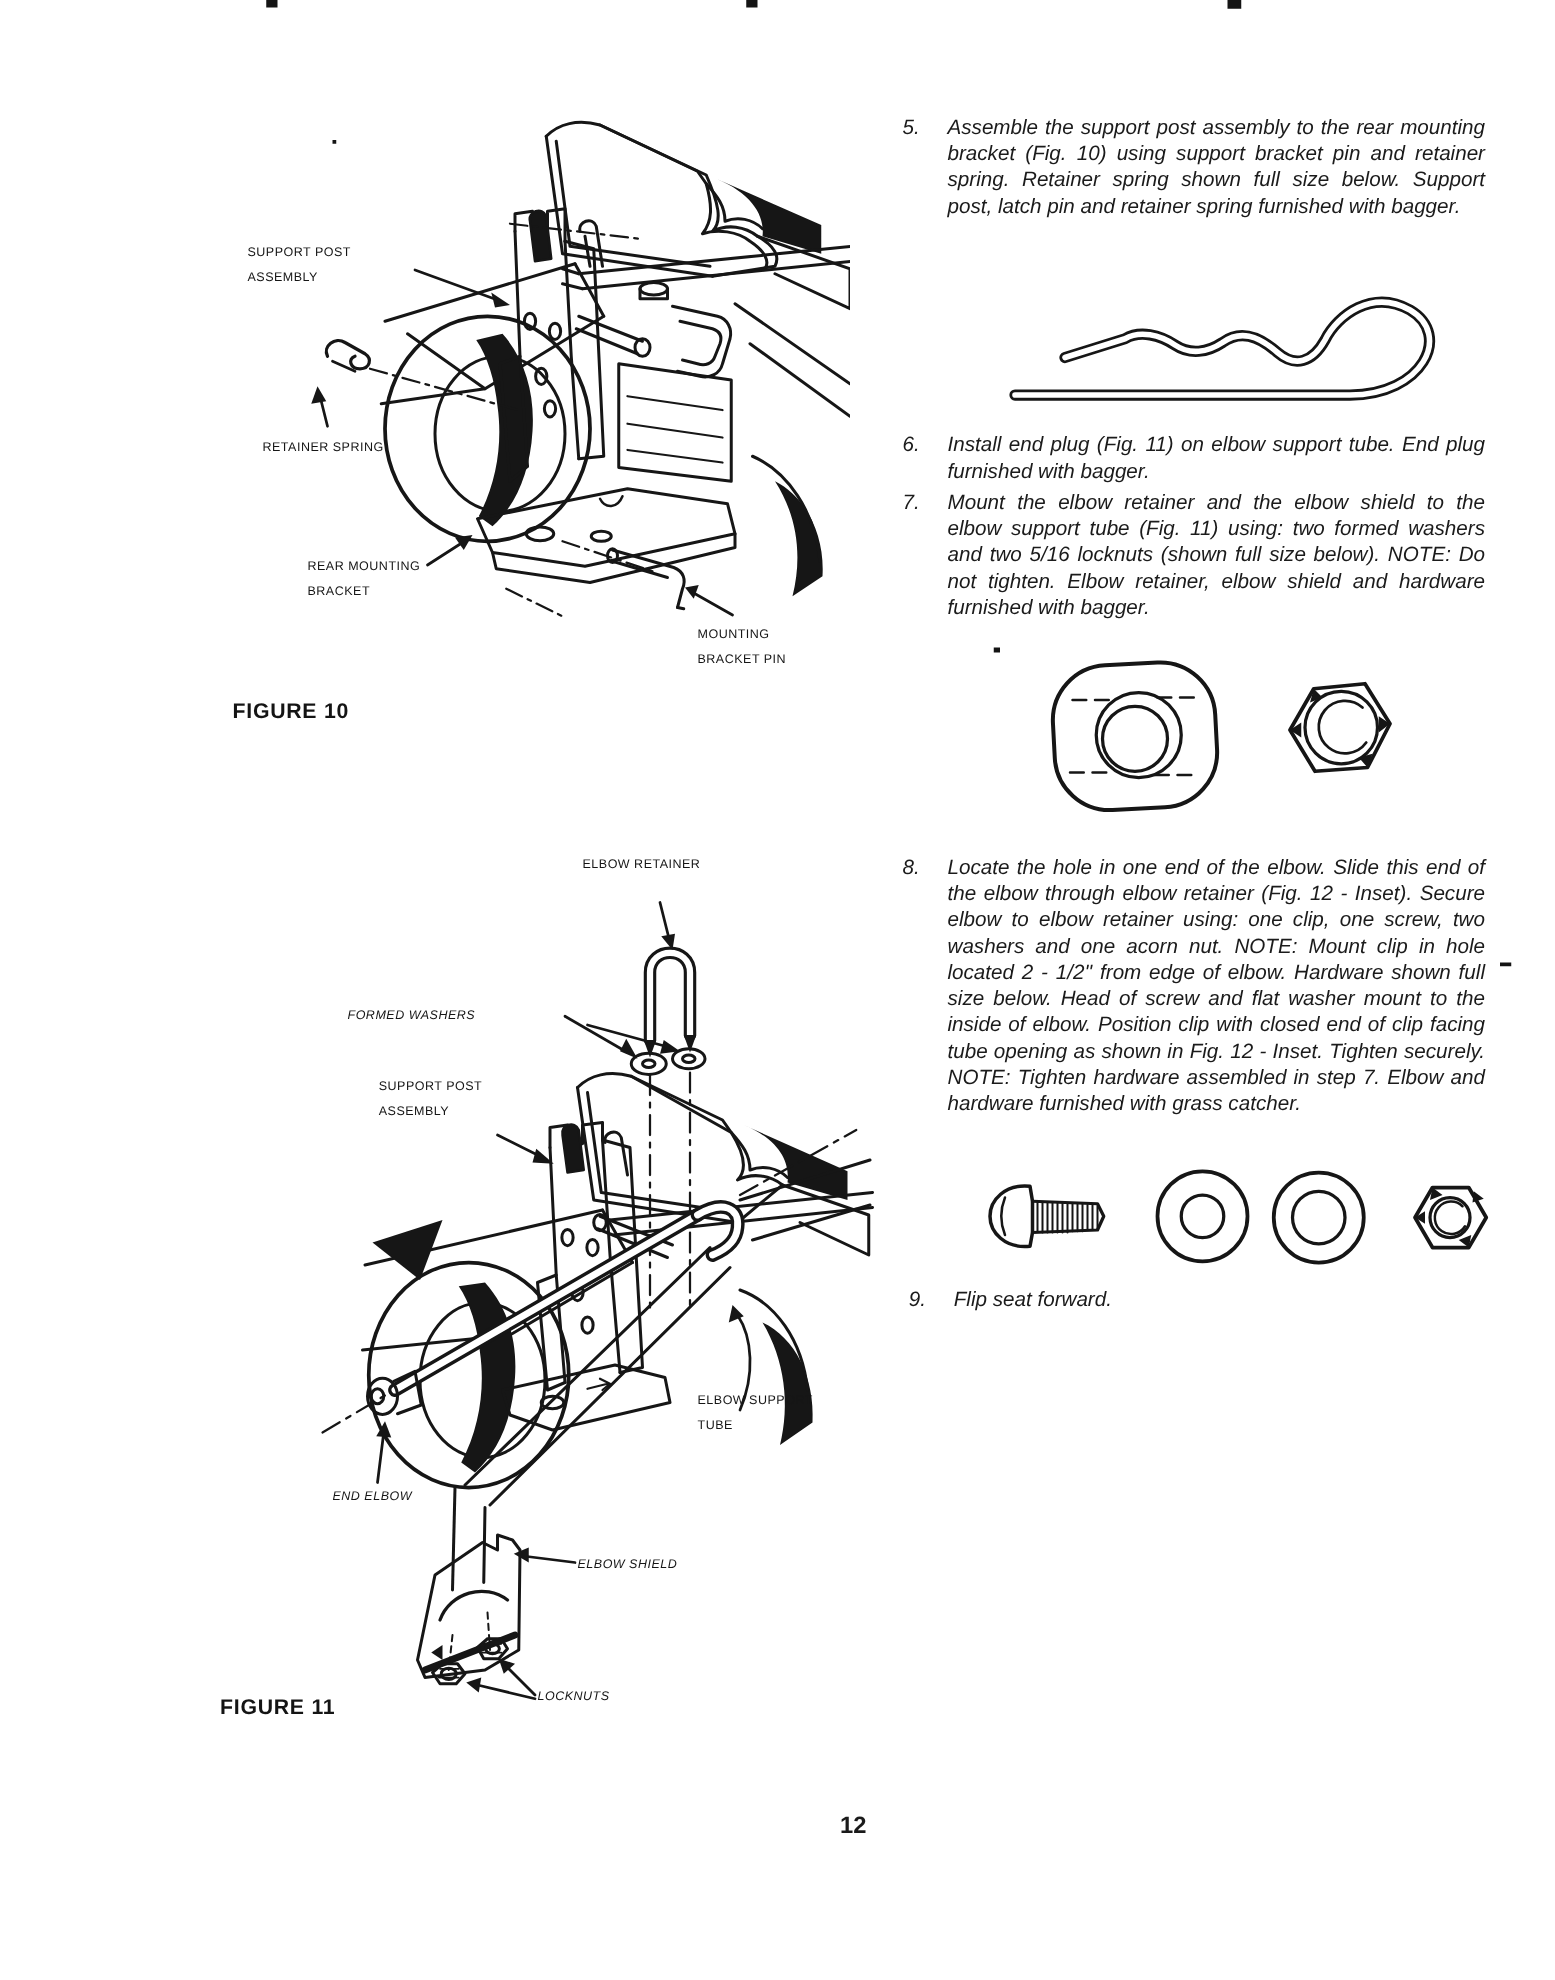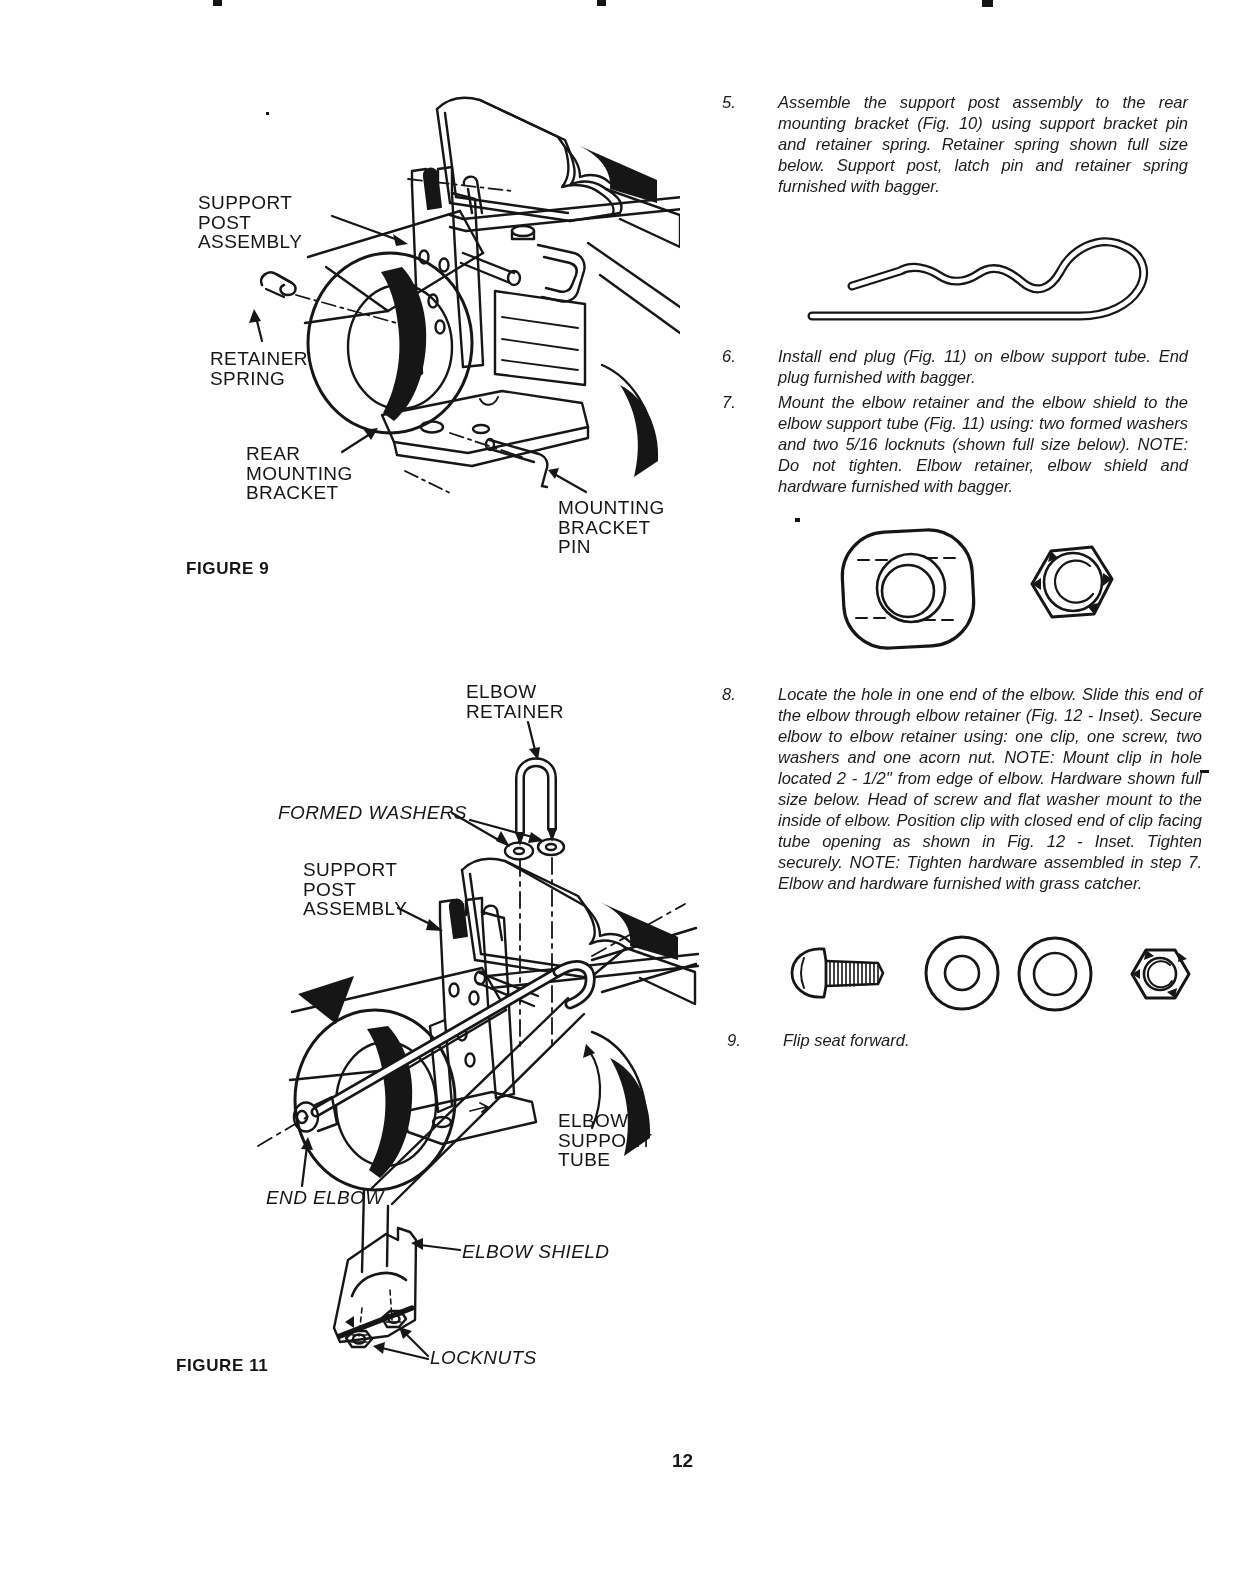--- a/index.html
+++ b/index.html
@@ -3,33 +3,33 @@
 <meta charset="utf-8">
 <style>
   html,body{margin:0;padding:0;background:#e8e8e8;}
   .page{
     position:relative;width:1244px;height:1584px;background:#ffffff;
     font-family:"Liberation Sans",sans-serif;color:#1a1a1a;overflow:hidden;
   }
   .fig{position:absolute;}
   .fig svg{position:absolute;left:0;top:0;}
   .fig-label{
-    position:absolute;font-size:19px;line-height:19.5px;letter-spacing:.4px;
+    position:absolute;font-size:10px;line-height:19.5px;letter-spacing:.4px;
     color:#161616;
   }
   .nowrap{white-space:nowrap;font-style:italic;}
   .fig-caption{
     position:absolute;font-weight:bold;font-size:17px;letter-spacing:.6px;color:#141414;
   }
   .step{
     position:absolute;display:flex;font-style:italic;font-size:16.5px;
     line-height:21px;color:#1b1b1b;
   }
   .step-num{width:36px;flex:none;}
-  .step-text{width:430px;text-align:justify;margin-left:20px;}
+  .step-text{width:430px;text-align:justify;}
   .step-text.noj{text-align:right;width:auto;}
   .hw{position:absolute;}
   .page-number{
     position:absolute;left:672px;top:1450px;width:60px;text-align:left;
     font-weight:bold;font-size:19px;
   }
   .artifact{position:absolute;background:#141414;}
   line,path,ellipse,circle,rect,polygon{vector-effect:non-scaling-stroke;}
 </style>
 </head>
@@ -130,21 +130,21 @@
       <path d="M192,367 L220,349" stroke-width="2.2"></path>
       <polygon points="228,343 214,345 221,355" fill="#161616" stroke="none"></polygon>
       <path d="M436,407 L406,390" stroke-width="2.2"></path>
       <polygon points="398,385 409,383 405,394" fill="#161616" stroke="none"></polygon>
     </svg>
     <div class="fig-label" style="left:48px;top:108px;width:140px">SUPPORT POST ASSEMBLY</div>
     <div class="fig-label" style="left:60px;top:264px;width:100px">RETAINER SPRING</div>
     <div class="fig-label" style="left:96px;top:359px;width:106px">REAR MOUNTING BRACKET</div>
     <div class="fig-label" style="left:408px;top:413px;width:92px">MOUNTING BRACKET PIN</div>
   </div>
-  <div class="fig-caption" style="left:186px;top:559px">FIGURE 9</div>
+  <div class="fig-caption" style="left:186px;top:559px">FIGURE 10</div>
 
   <div class="fig" style="left:140px;top:660px;width:560px;height:720px">
     <svg width="560" height="720" viewBox="0 0 560 720" fill="none" stroke="#161616" stroke-width="2.4" stroke-linecap="round" stroke-linejoin="round">
 
       <path d="M380,172 L380,118 C380,97 412,97 412,118 L412,168" stroke-width="10"></path>
       <path d="M380,172 L380,118 C380,97 412,97 412,118 L412,168" stroke="#ffffff" stroke-width="5"></path>
 
       <polygon points="380,186 375,172 385,172" fill="#161616" stroke="none"></polygon>
       <polygon points="412,182 407,168 417,168" fill="#161616" stroke="none"></polygon>
 

